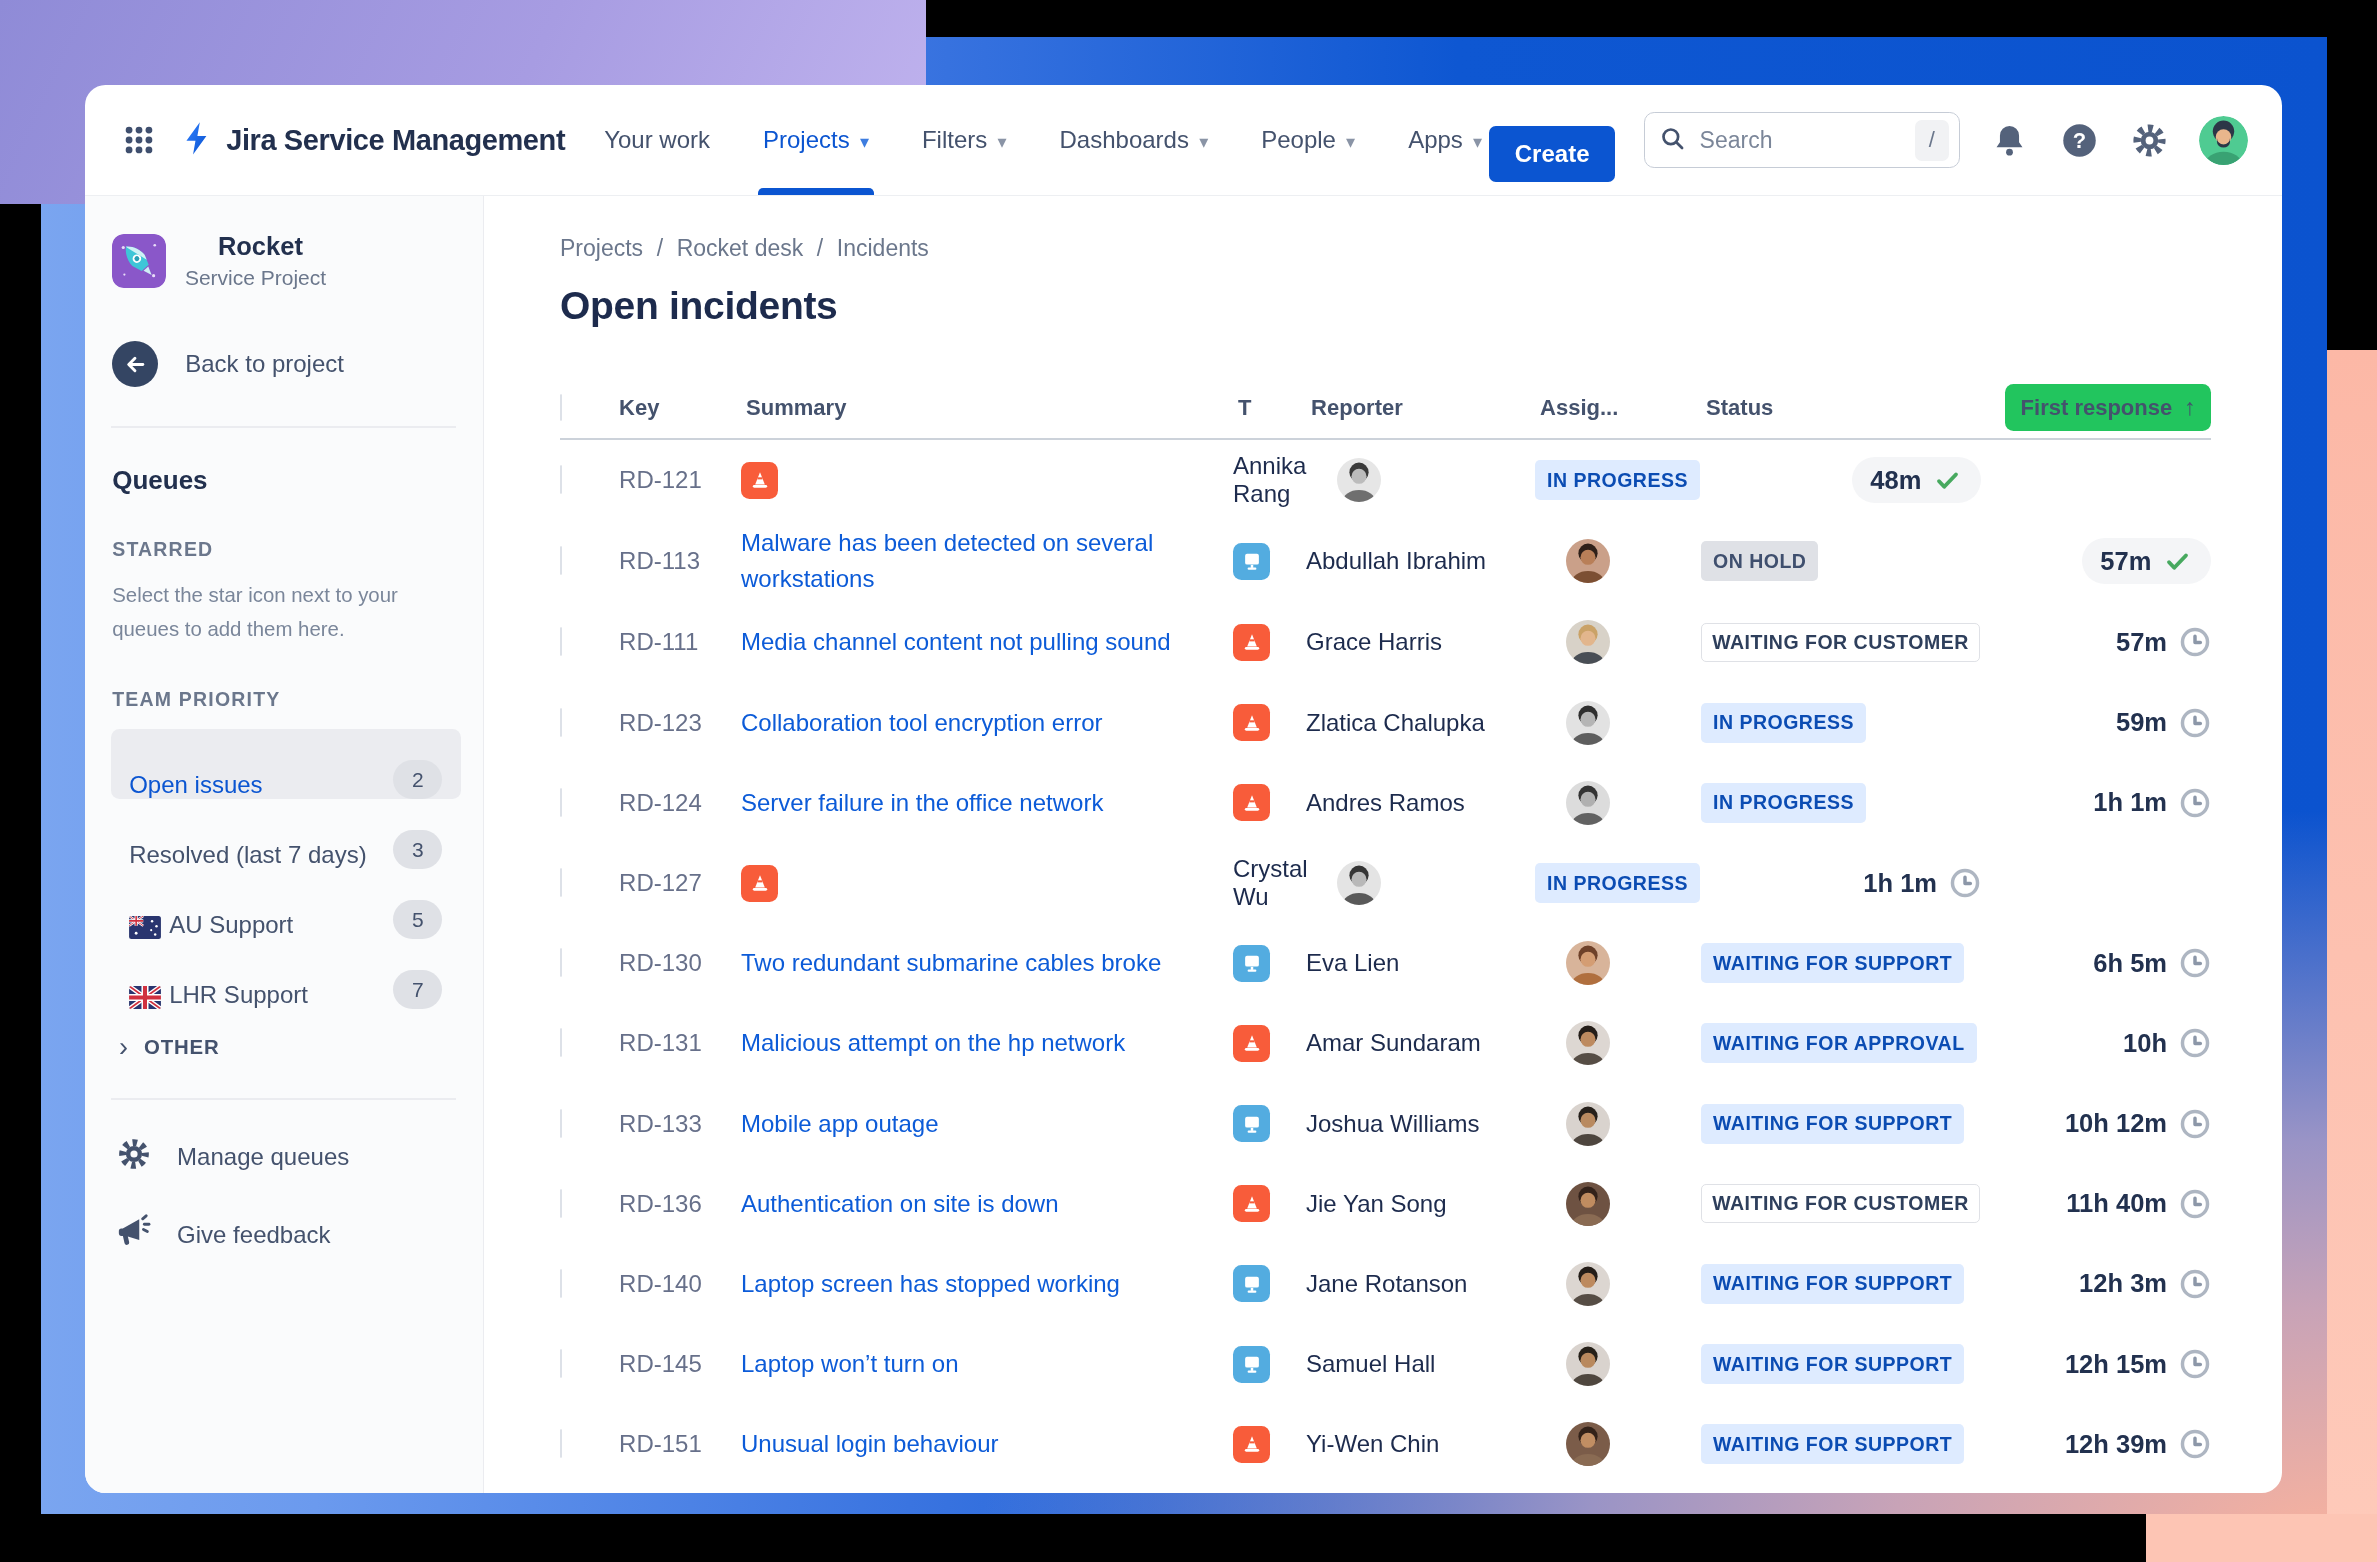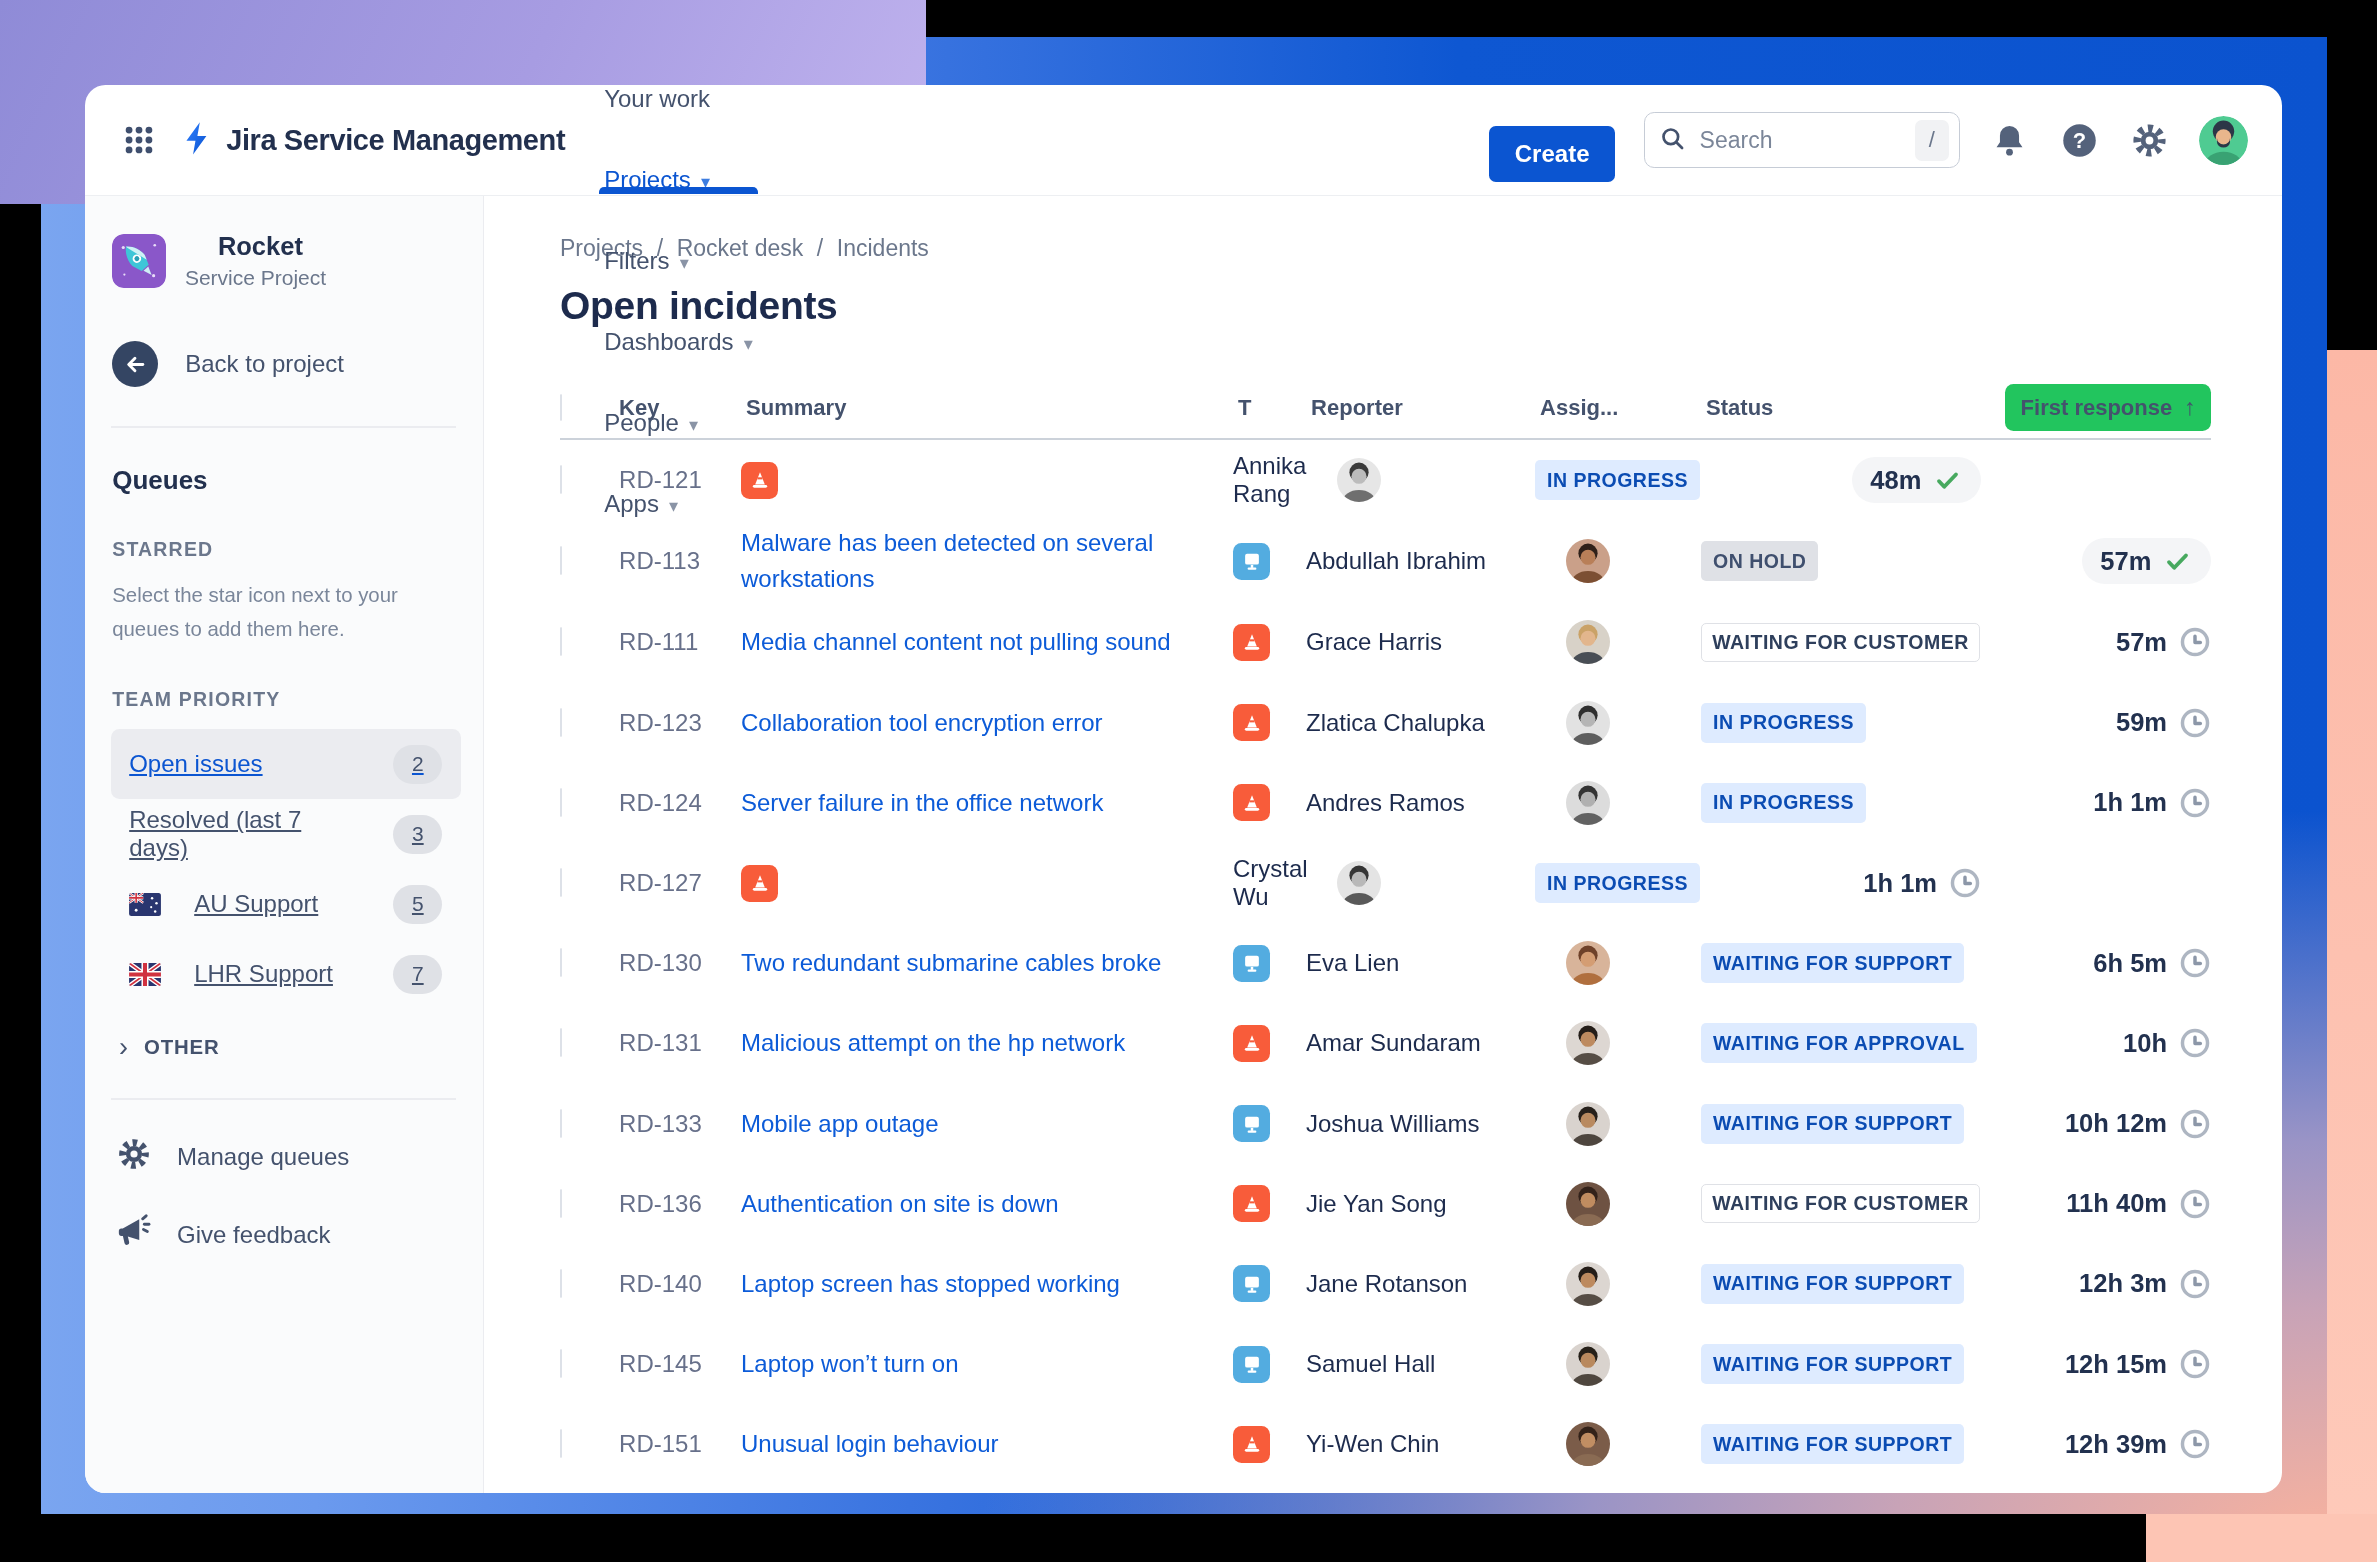--- a/index.html
+++ b/index.html
@@ -27,21 +27,21 @@
   .window{
     position:absolute;left:85px;top:85px;width:2197px;height:1408px;
     background:#fff;border-radius:20.4px;overflow:hidden;display:flex;flex-direction:column;
   }
 
   
   .topbar{flex:0 0 110px;display:flex;align-items:center;padding:0 34px;border-bottom:1.7px solid #edeff2;}
   .grid-icon{width:39px;height:39px;display:flex;align-items:center;justify-content:center;cursor:pointer;}
   .logo{display:flex;align-items:center;gap:10.2px;margin:0 39px 0 22px;cursor:pointer;}
   .logo-text{font-size:29px;font-weight:700;color:#22304e;letter-spacing:-0.4px;white-space:nowrap;}
-  .nav{display:flex;align-items:stretch;gap:53px;height:110px;flex-direction:column;}
+  .nav{display:flex;align-items:stretch;gap:53px;height:110px;}
   .nav-item{position:relative;display:flex;align-items:center;gap:10.2px;font-size:24px;color:#44526d;cursor:pointer;white-space:nowrap;}
   .nav-item .caret{font-size:18px;color:#8a94a6;margin-top:3.4px;}
   .nav-item.active{color:#0b55d1;}
   .nav-item.active .caret{color:#3d7de0;}
   .nav-item.active::after{content:"";position:absolute;left:-5.1px;right:-5.1px;bottom:0;height:6.8px;background:#0b55d1;border-radius:5.1px 5.1px 0 0;}
   .topbar-right{margin-left:auto;display:flex;align-items:center;gap:29px;}
   .create-btn{background:#0b55d1;color:#fff;font-size:24px;font-weight:600;padding:13.6px 25.5px;border-radius:6.8px;border:none;cursor:pointer;font-family:inherit;margin-top:28px;}
   .search{display:flex;align-items:center;gap:12px;width:316px;height:56px;border:1.7px solid #c6ccd6;border-radius:10.2px;padding:0 10.2px 0 13.6px;box-sizing:border-box;background:#fff;}
   .search input{border:0;outline:0;background:none;font-family:"Liberation Sans",sans-serif;font-size:23px;color:#3b475f;width:177px;}
   .search input::placeholder{color:#7b8699;}
@@ -58,21 +58,21 @@
   .project-icon{width:54px;height:54px;border-radius:12px;overflow:hidden;flex:0 0 54px;}
   .project-name{font-size:25.5px;font-weight:700;color:#22304e;margin-left:33px;}
   .project-type{font-size:21px;color:#6b778c;margin-top:5.1px;}
   .back-row{display:flex;align-items:center;gap:27px;margin-top:51px;padding-left:1.7px;font-size:24px;color:#44526d;cursor:pointer;}
   .back-circle{width:46px;height:46px;border-radius:50%;background:#344563;display:flex;align-items:center;justify-content:center;flex:0 0 46px;}
   .sb-divider{height:1.7px;background:#ebecf0;margin:39px 5.1px 0 0;}
   .queues-title{font-size:26px;font-weight:700;color:#22304e;margin-top:37px;padding-left:1.7px;}
   .sb-label{font-size:19.5px;font-weight:700;color:#6b778c;letter-spacing:1.2px;margin-top:42px;padding-left:1.7px;}
   .starred-hint{font-size:20.4px;color:#7a869a;line-height:34px;margin-top:17px;width:302px;padding-left:1.7px;}
   .queue-list{margin-top:18.7px;display:flex;flex-direction:column;}
-  .queue-item{display:flex;align-items:center;height:70px;border-radius:8.5px;padding:0 18.7px;font-size:24px;color:#44526d;gap:33px;cursor:pointer;text-decoration:underline;}
+  .queue-item{display:flex;align-items:flex-end;height:70px;border-radius:8.5px;padding:0 18.7px;font-size:24px;color:#44526d;gap:8px;cursor:pointer;}
   .queue-item.selected{background:#ebecf0;color:#0b55d1;}
   .queue-flag svg{display:block;border-radius:2.5px;}
   .queue-badge{margin-left:auto;min-width:49px;height:39px;border-radius:20.4px;background:#dfe1e6;color:#44526d;font-size:21px;display:flex;align-items:center;justify-content:center;padding:0 6.8px;box-sizing:border-box;}
   .other-row{display:flex;align-items:center;gap:15.3px;margin-top:27px;padding-left:8.5px;font-size:20.4px;font-weight:700;color:#44526d;letter-spacing:0.8px;cursor:pointer;}
   .other-row .chev{font-size:27px;font-weight:400;line-height:17px;}
   .sb-bottom-item{display:flex;align-items:center;gap:25.5px;margin-top:36px;font-size:24px;color:#44526d;padding-left:5.1px;cursor:pointer;}
 
   
   .main{flex:1;padding:39px 71px 0 76px;box-sizing:border-box;min-width:0;}
   .breadcrumb{display:flex;align-items:center;gap:13.6px;font-size:23px;color:#6b778c;}

